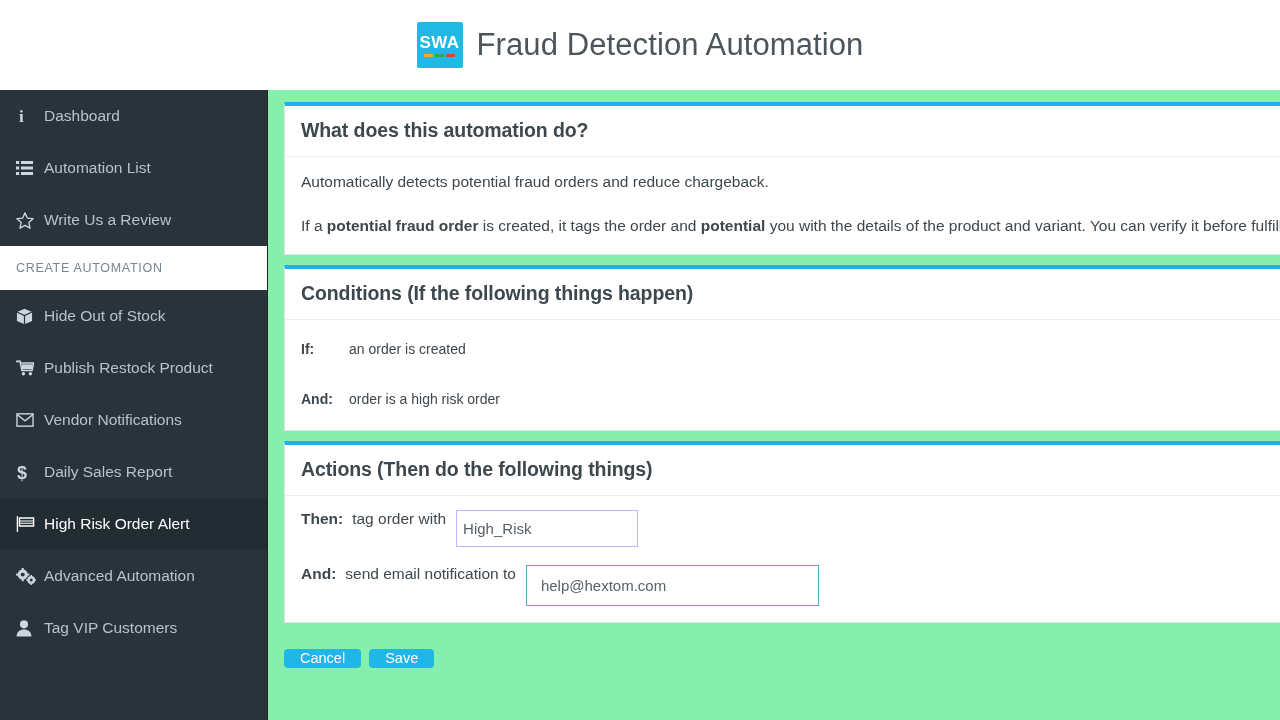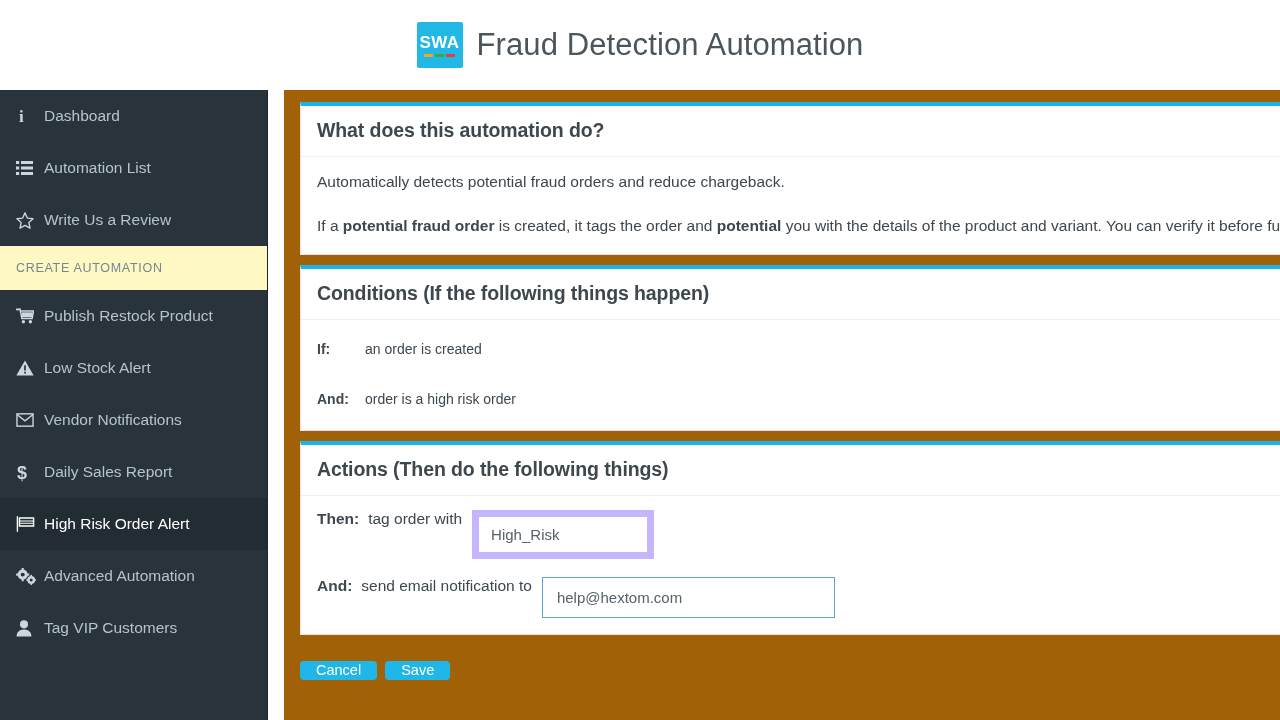--- a/index.html
+++ b/index.html
@@ -105,34 +105,33 @@
     color: #ffffff;
     text-align: center;
   }
   .nav-item.active .nav-icon { color: #ffffff; }
 
   .nav-section {
     height: 44px;
     display: flex;
     align-items: center;
     padding: 0 16px;
-    background: #fef9c3;
+    background: #ffffff;
     color: #76858f;
     font-size: 12.5px;
     letter-spacing: 0.7px;
     text-transform: uppercase;
   }
 
   
   #main {
     flex: 1;
-    background: #a16207;
+    background: #86efac;
     padding: 12px 0 0 16px;
     overflow: hidden;
-    margin-left: 16px;
   }
 
   .card {
     background: #ffffff;
     border: 1px solid #e1e5e9;
     border-top: 4px solid #18b5ec;
     margin-bottom: 10px;
     width: 1000px;
   }
 
@@ -191,22 +190,22 @@
     margin-right: 9px;
     flex: none;
   }
   .action-text { margin-right: 10px; flex: none; }
 
   .text-input {
     font-family: "Liberation Sans", sans-serif;
     font-size: 15px;
     color: #55626b;
     background: #ffffff;
-    border: 7px solid #c4b5fd;
-    padding: 9px 12px;
+    border: 1px solid #c4b5fd;
+    padding: 9px 6px;
     outline: none;
   }
   .text-input.tag-input { width: 182px; }
   .text-input.email-input {
     width: 293px;
     border: 1px solid #5ba7cf;
     padding: 11px 14px;
   }
 
   
@@ -273,44 +272,44 @@
       <span class="nav-icon">
         <svg width="18" height="17" viewBox="0 0 20 19" fill="none" stroke="currentColor" stroke-width="1.5" stroke-linejoin="round">
           <polygon points="10,1 12.6,6.8 19,7.5 14.3,11.8 15.6,18 10,14.9 4.4,18 5.7,11.8 1,7.5 7.4,6.8"></polygon>
         </svg>
       </span>
       <span>Write Us a Review</span>
     </div>
 
     <div class="nav-section">CREATE AUTOMATION</div>
 
+    <div class="nav-item">
+      <span class="nav-icon">
+        <svg width="17" height="17" viewBox="0 0 18 18" fill="currentColor">
+          <path d="M9 0.7 17 4.3 17 13.7 9 17.3 1 13.7 1 4.3Z" fill="currentColor"></path>
+          <path d="M1 4.3 9 8 17 4.3" stroke="#28333b" stroke-width="1.3" fill="none"></path>
+          <path d="M9 8 9 17.3" stroke="#28333b" stroke-width="1.3" fill="none"></path>
+        </svg>
+      </span>
+      <span>Hide Out of Stock</span>
+    </div>
 
     <div class="nav-item">
       <span class="nav-icon">
         <svg width="18" height="16" viewBox="0 0 19 17" fill="currentColor">
           <rect x="0" y="0.5" width="4" height="2"></rect>
           <path d="M4 0.5 6.2 11.2 17 11.2 18.6 3.3 5 3.3" fill="none" stroke="currentColor" stroke-width="1.6"></path>
           <rect x="6" y="4.6" width="11.6" height="5.2"></rect>
           <circle cx="7.8" cy="14.6" r="1.8"></circle>
             <circle cx="15.2" cy="14.6" r="1.8"></circle>
         </svg>
       </span>
       <span>Publish Restock Product</span>
     </div>
 
-    <div class="nav-item">
-      <span class="nav-icon">
-        <svg width="18" height="16" viewBox="0 0 19 17" fill="currentColor">
-          <path d="M9.5 0.6 18.7 16.4 0.3 16.4Z"></path>
-          <rect x="8.6" y="5.6" width="1.8" height="5.6" fill="#28333b"></rect>
-          <rect x="8.6" y="12.5" width="1.8" height="1.9" fill="#28333b"></rect>
-        </svg>
-      </span>
-      <span>Low Stock Alert</span>
-    </div>
 
     <div class="nav-item">
       <span class="nav-icon">
         <svg width="18" height="14" viewBox="0 0 19 15" fill="none" stroke="currentColor" stroke-width="1.5">
           <rect x="0.9" y="0.9" width="17.2" height="13.2"></rect>
           <path d="M0.9 1.6 9.5 8.3 18.1 1.6"></path>
         </svg>
       </span>
       <span>Vendor Notifications</span>
     </div>

